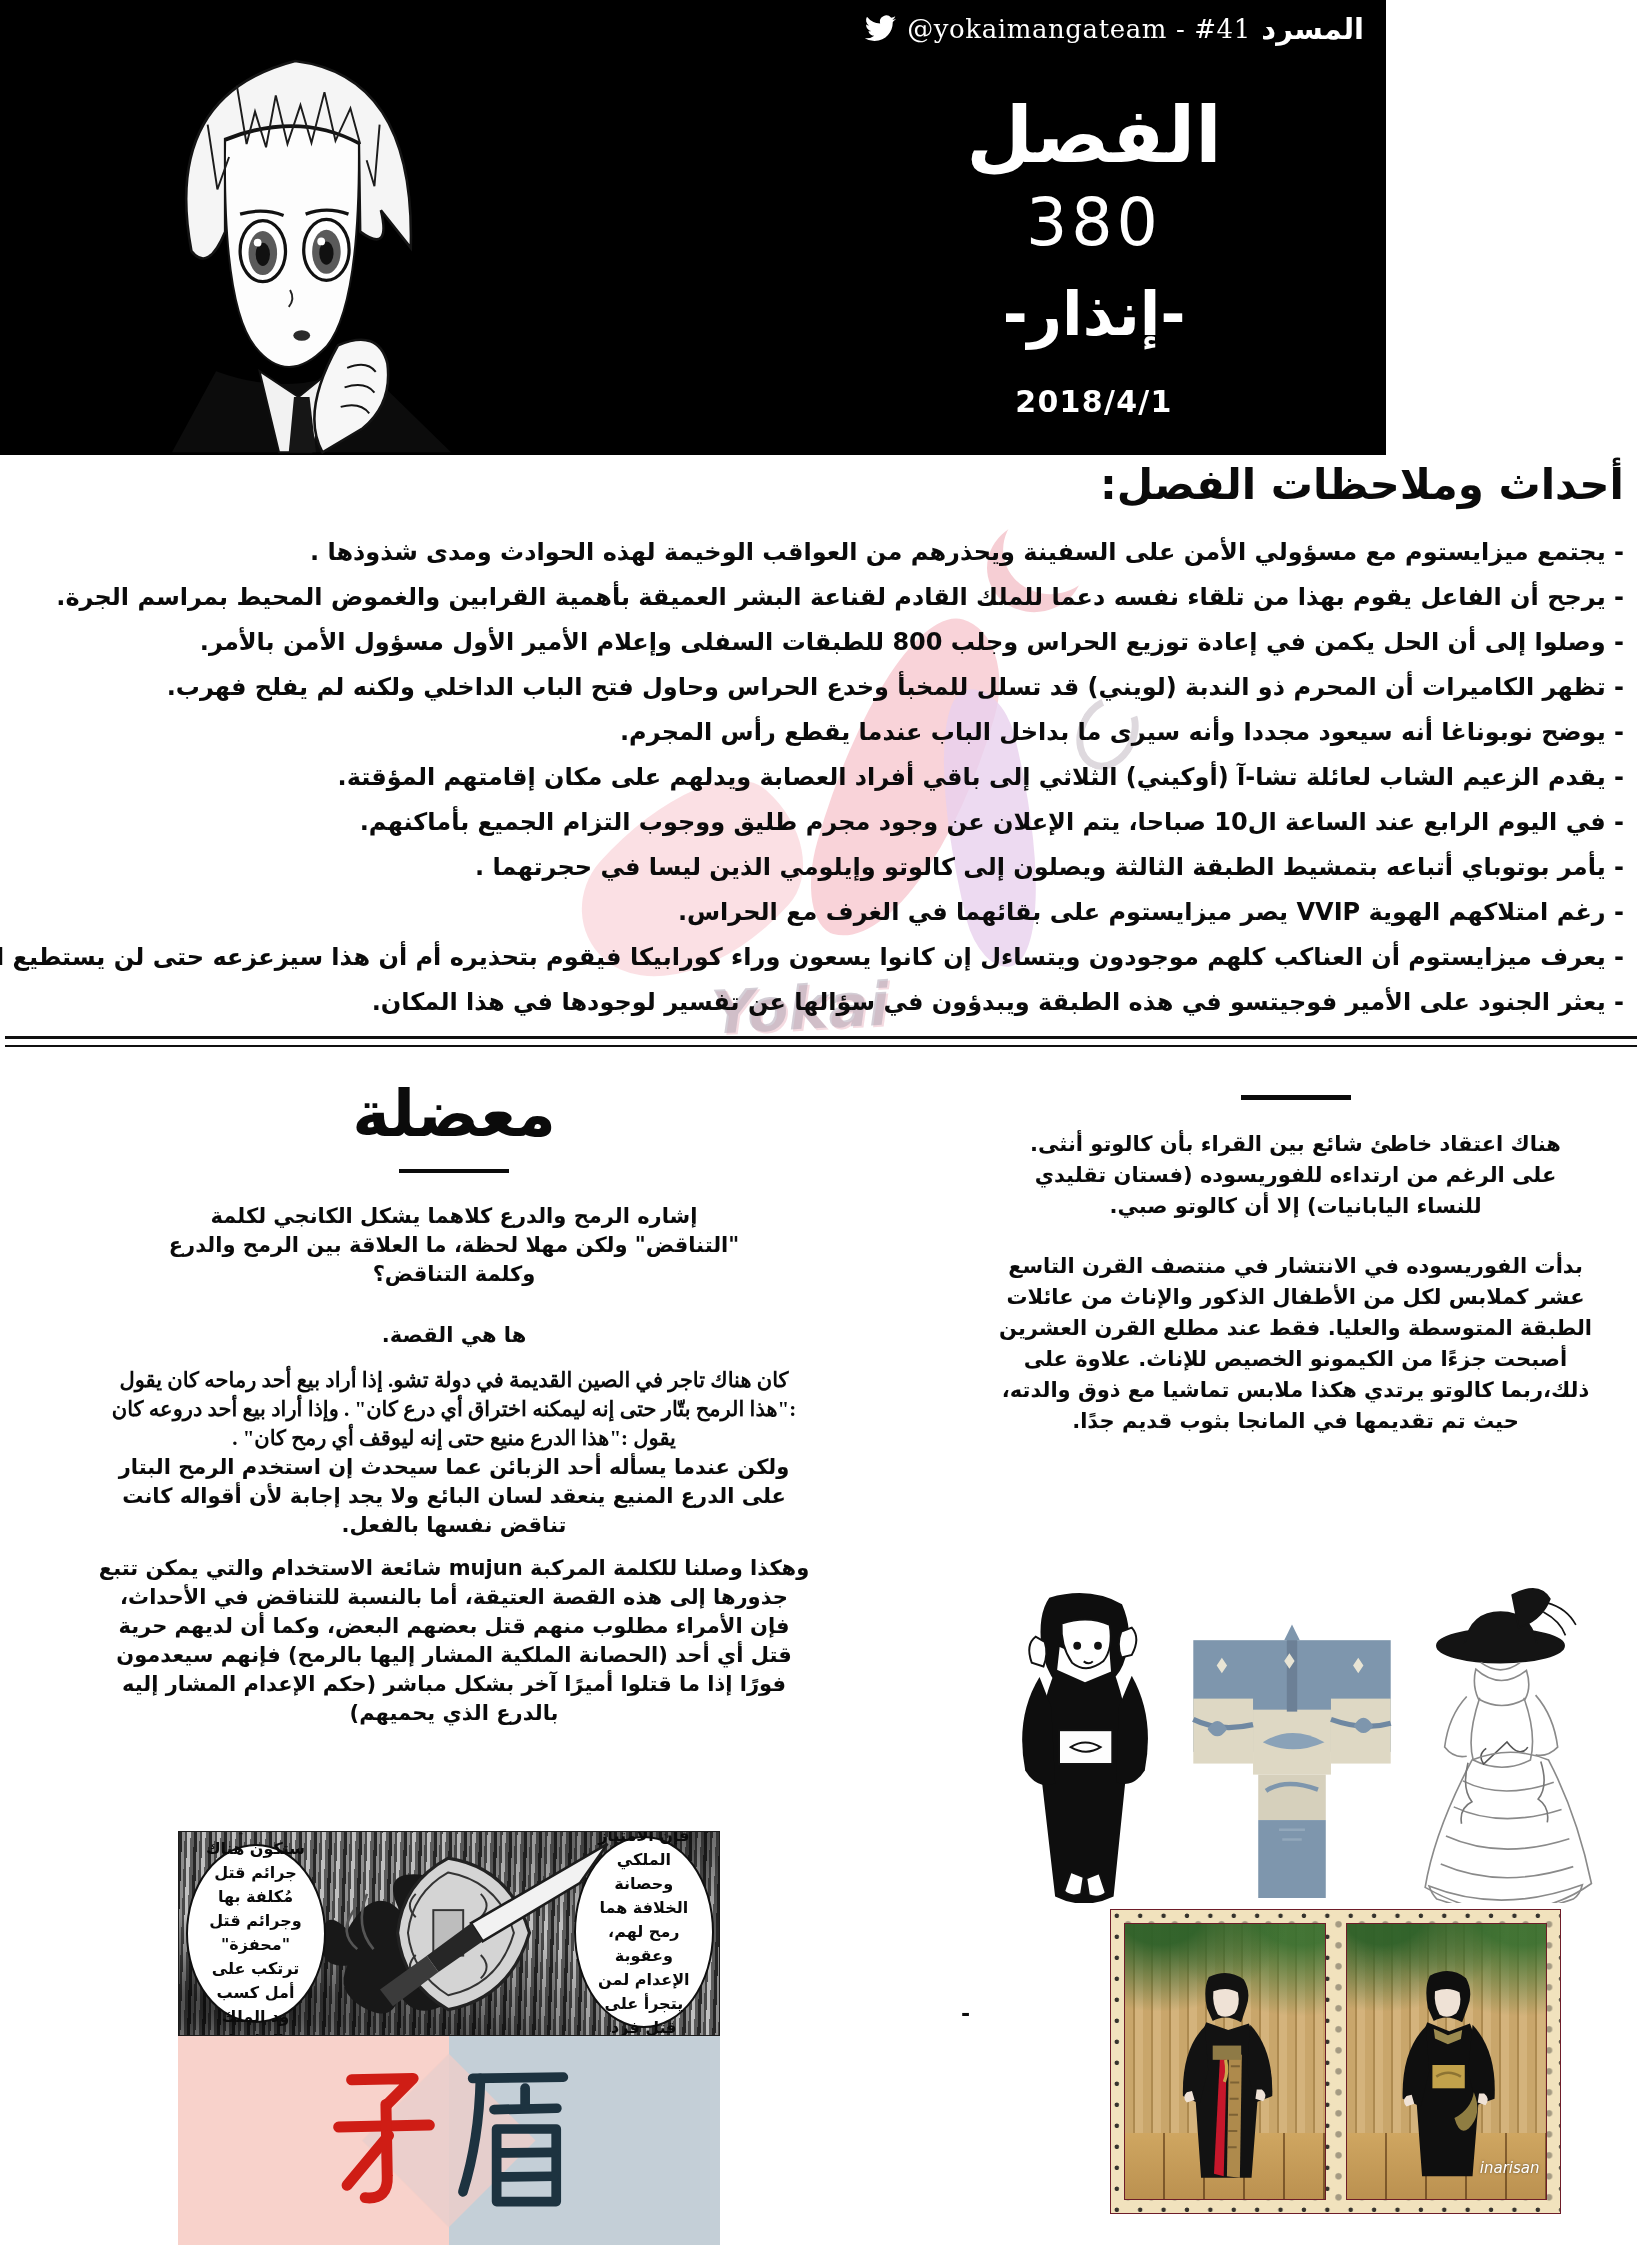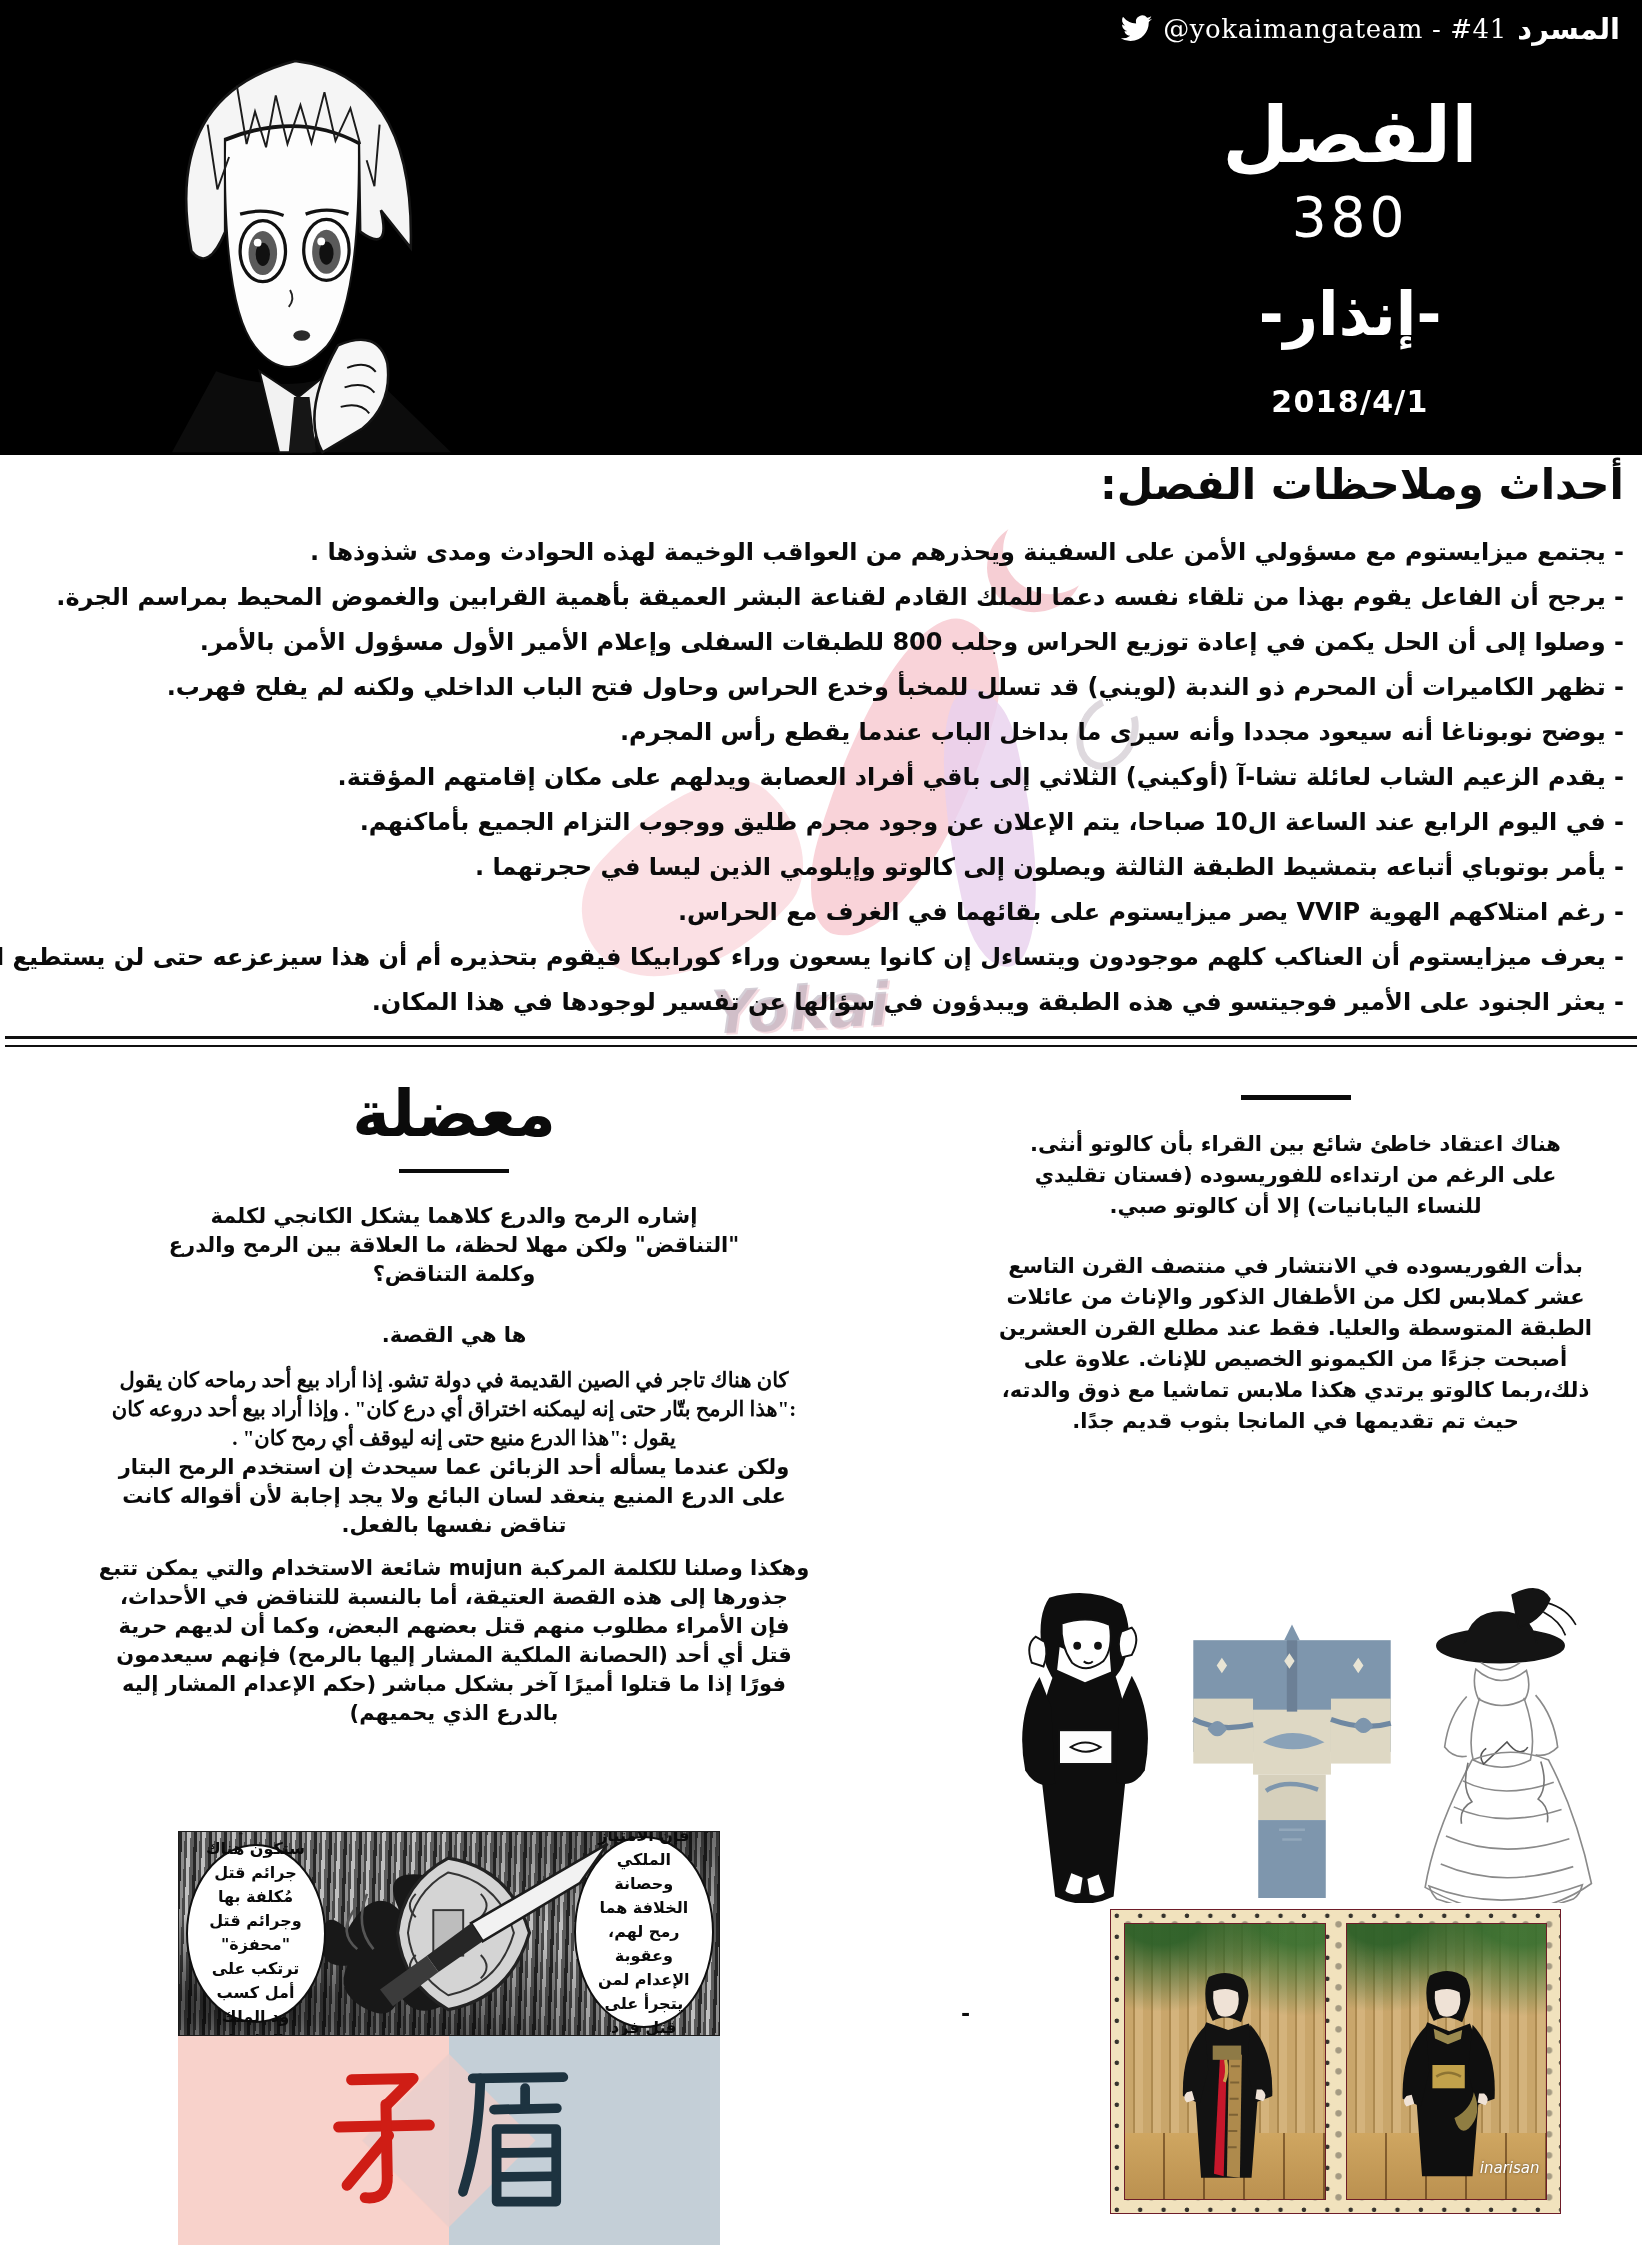--- a/index.html
+++ b/index.html
@@ -1,29 +1,29 @@
 <!DOCTYPE html>
 <html lang="ar" style="font-size:10.4px"><head>
 <meta charset="utf-8">
 <style>
   html,body{margin:0;padding:0;background:#ffffff;}
   .page{position:relative;width:1642px;height:2261px;background:#ffffff;overflow:hidden;
         font-family:"DejaVu Sans",sans-serif;color:#0b0b0b;}
 
   
-  .header{position:absolute;top:0;left:0;width:1642px;height:455px;background:#000;}
+  .header{position:absolute;top:0;left:0;width:1386px;height:455px;background:#000;}
   .char-art{position:absolute;left:146px;top:32px;width:305px;height:422px;}
   .tw-line{position:absolute;top:11.7px;right:22px;display:flex;align-items:center;gap:10.4px;
            color:#fff;font-family:"DejaVu Serif",serif;font-size:26px;}
   .tw-line .handle{letter-spacing:0.6px;}
   .tw-line .brand{font-family:"DejaVu Sans",sans-serif;font-weight:bold;font-size:29px;}
   .tw-icon{width:34px;height:34px;flex:0 0 auto;}
   .chapter-box{position:absolute;top:0;right:110px;width:364px;height:455px;text-align:center;color:#fff;}
   .ch-label{position:absolute;top:97px;width:100%;font-size:77px;font-weight:bold;line-height:1;}
-  .ch-num{position:absolute;top:190px;width:100%;font-size:55px;font-weight:normal;letter-spacing:3.9px;line-height:1;}
+  .ch-num{position:absolute;top:190px;width:100%;font-size:65px;font-weight:normal;letter-spacing:3.9px;line-height:1;}
   .ch-title{position:absolute;top:284px;width:100%;font-size:60px;font-weight:bold;line-height:1;}
   .ch-date{position:absolute;top:384px;width:100%;font-size:30px;font-weight:bold;letter-spacing:1.3px;}
 
   
   .wm{position:absolute;z-index:1;pointer-events:none;}
   .wm-crescent{left:1003px;top:503px;width:97px;height:91px;border-radius:50%;
       box-shadow:-19.5px 14.3px 0 0 rgba(244,198,205,.85);transform:rotate(-12deg);}
   .wm-blade1{left:838px;top:610px;width:136px;height:338px;background:rgba(247,200,207,.8);
       border-radius:58% 42% 70% 30%/75% 25% 75% 25%;transform:rotate(16deg);}
   .wm-blade2{left:945px;top:688px;width:91px;height:279px;background:rgba(233,209,238,.8);

